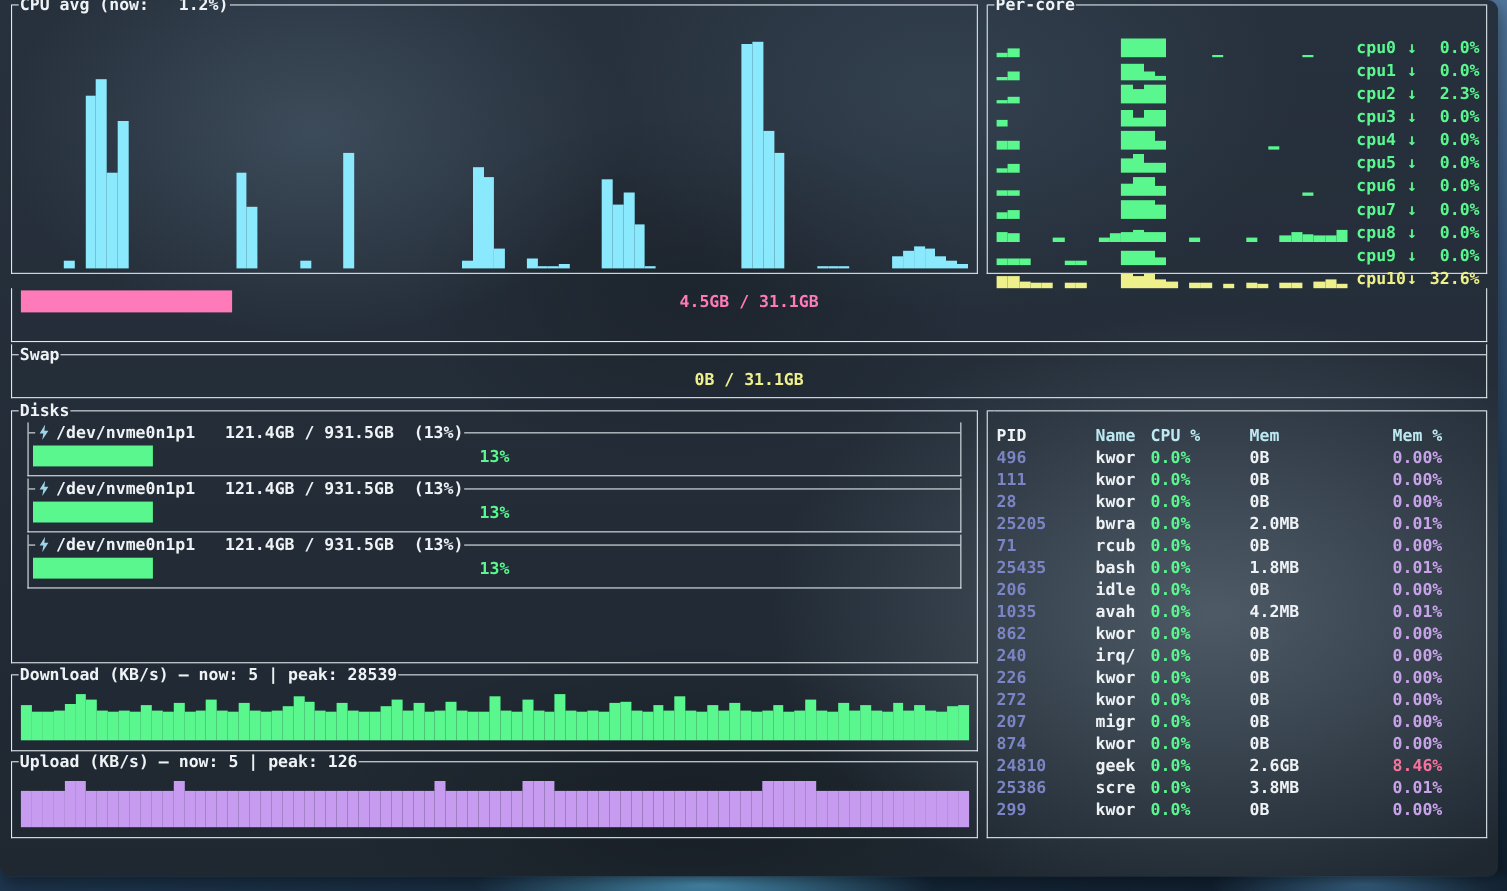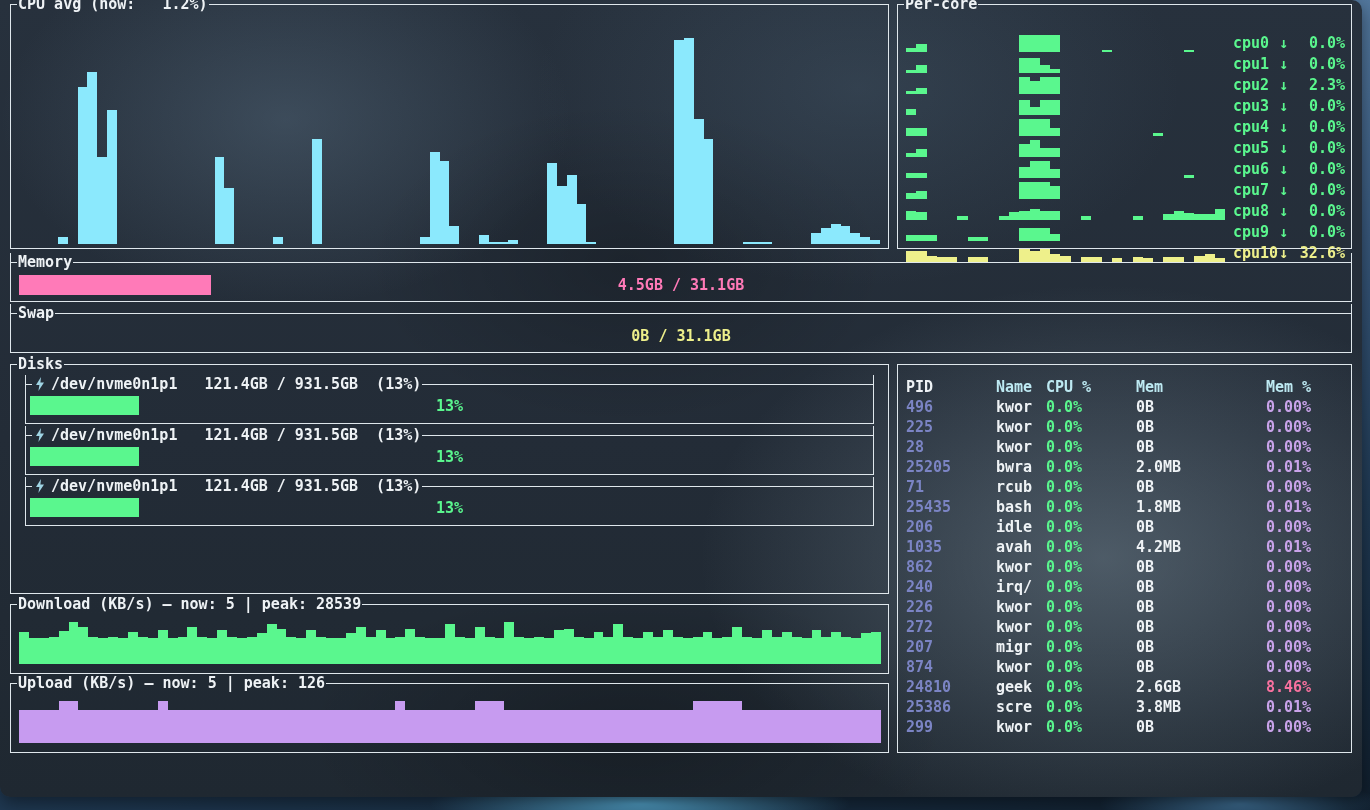--- a/index.html
+++ b/index.html
@@ -608,21 +608,20 @@
               <div class="sbar" style="height: 40%; min-height: 1px;"></div>
               <div class="sbar" style="height: 20%; min-height: 1px;"></div>
             </div>
     <span class="clabel"><span class="cname">cpu10</span><span class="carrow">↓</span><span class="cpct">32.6%</span></span>
   </div>
 </div>
     </div>
   </div>
 
   <div class="panel mem-panel">
-    <div class="phead"><span class="stub"></span><span class="ptitle">Memory</span><span class="fill"></span></div>
     <div class="gauge-body">
       <div class="gauge-bar mem-bar" id="mem-bar" style="width: 14.5%;"></div>
       <div class="gauge-label mem-label">4.5GB / 31.1GB</div>
     </div>
   </div>
 
   <div class="panel swap-panel">
     <div class="phead"><span class="stub"></span><span class="ptitle">Swap</span><span class="fill"></span></div>
     <div class="gauge-body">
       <div class="gauge-bar mem-bar" id="swap-bar" style="width: 0%;"></div>
@@ -888,21 +887,21 @@
         <div id="proc-rows">
   <div class="prow">
     <span class="p-pid">496</span>
     <span class="p-name">kwor</span>
     <span class="p-cpu">0.0%</span>
     <span class="p-mem">0B</span>
     <span class="p-mempct">0.00%</span>
   </div>
 
   <div class="prow">
-    <span class="p-pid">225</span>
+    <span class="p-pid">111</span>
     <span class="p-name">kwor</span>
     <span class="p-cpu">0.0%</span>
     <span class="p-mem">0B</span>
     <span class="p-mempct">0.00%</span>
   </div>
 
   <div class="prow">
     <span class="p-pid">28</span>
     <span class="p-name">kwor</span>
     <span class="p-cpu">0.0%</span>

